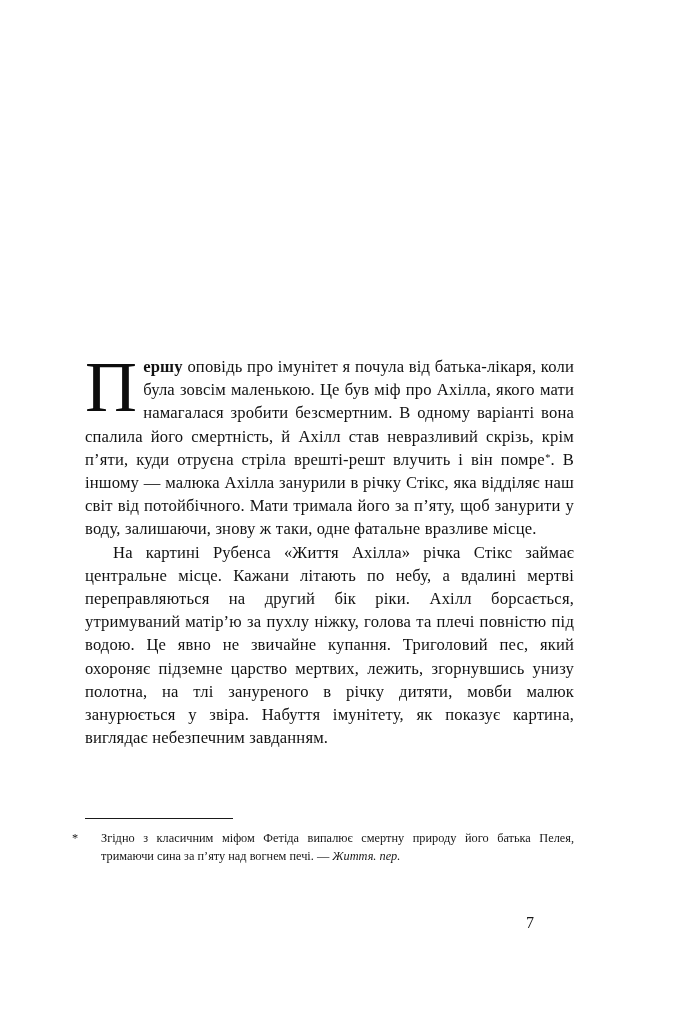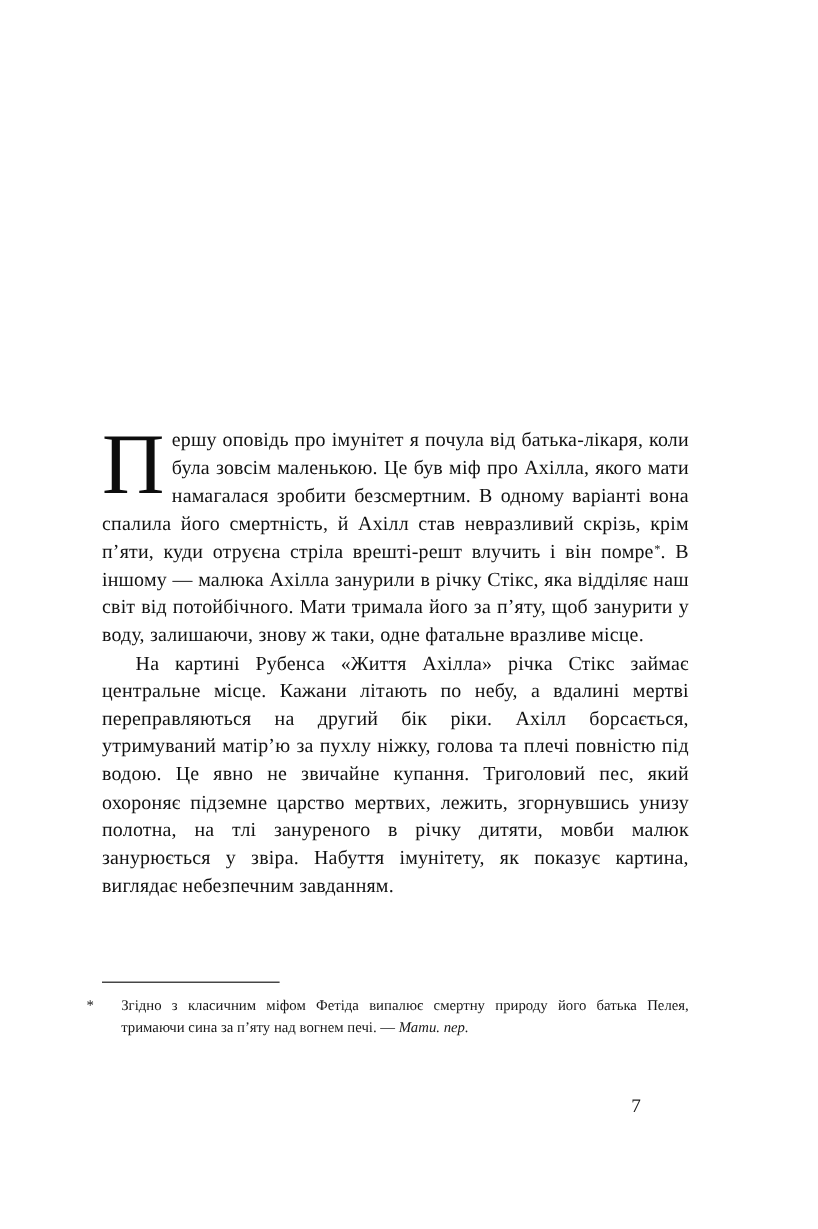--- a/index.html
+++ b/index.html
@@ -50,21 +50,21 @@
     font-size: 72px;
     line-height: 0.88;
     font-weight: 400;
     margin: 1px 6px -4px 0;
     padding: 0;
     color: #0d0d0d;
     font-family: "Liberation Serif", "DejaVu Serif", serif;
   }
 
   .lead-bold {
-    font-weight: 400;
+    font-weight: 700;
   }
 
   sup.fn-ref {
     font-size: 0.62em;
     vertical-align: 0.42em;
     line-height: 0;
     padding-left: 0.5px;
   }
 
   
@@ -127,18 +127,18 @@
   <div class="textblock">
 
     <p class="body-par"><span class="dropcap">П</span><span class="lead-bold">ершу</span><span> оповідь про імунітет я почула від батька-лікаря, коли була зовсім маленькою. Це був міф про Ахілла, якого мати намагалася зробити безсмертним. В одному варіанті вона спалила його смертність, й Ахілл став невразливий скрізь, крім п’яти, куди отруєна стріла врешті-решт влучить і він помре</span><sup class="fn-ref">*</sup><span>. В іншому — малюка Ахілла занурили в річку Стікс, яка відділяє наш світ від потойбічного. Мати тримала його за п’яту, щоб занурити у воду, залишаючи, знову ж таки, одне фатальне вразливе місце.</span></p>
 
     <p class="body-par"><span>На картині Рубенса «Життя Ахілла» річка Стікс займає центральне місце. Кажани літають по небу, а вдалині мертві переправляються на другий бік ріки. Ахілл борсається, утримуваний матір’ю за пухлу ніжку, голова та плечі повністю під водою. Це явно не звичайне купання. Триголовий пес, який охороняє підземне царство мертвих, лежить, згорнувшись унизу полотна, на тлі зануреного в річку дитяти, мовби малюк занурюється у звіра. Набуття імунітету, як показує картина, виглядає небезпечним завданням.</span></p>
 
   </div>
 
   <div class="footnote-zone">
     <div class="footnote-rule"></div>
-    <p class="footnote"><span class="footnote-marker">*</span><span>Згідно з класичним міфом Фетіда випалює смертну природу його батька Пелея, тримаючи сина за п’яту над вогнем печі. — </span><span class="fn-italic">Мати. пер.</span></p>
+    <p class="footnote"><span class="footnote-marker">*</span><span>Згідно з класичним міфом Фетіда випалює смертну природу його батька Пелея, тримаючи сина за п’яту над вогнем печі. — </span><span class="fn-italic">Життя. пер.</span></p>
   </div>
 
   <div class="folio">7</div>
 
 </div>
 
 </body></html>

